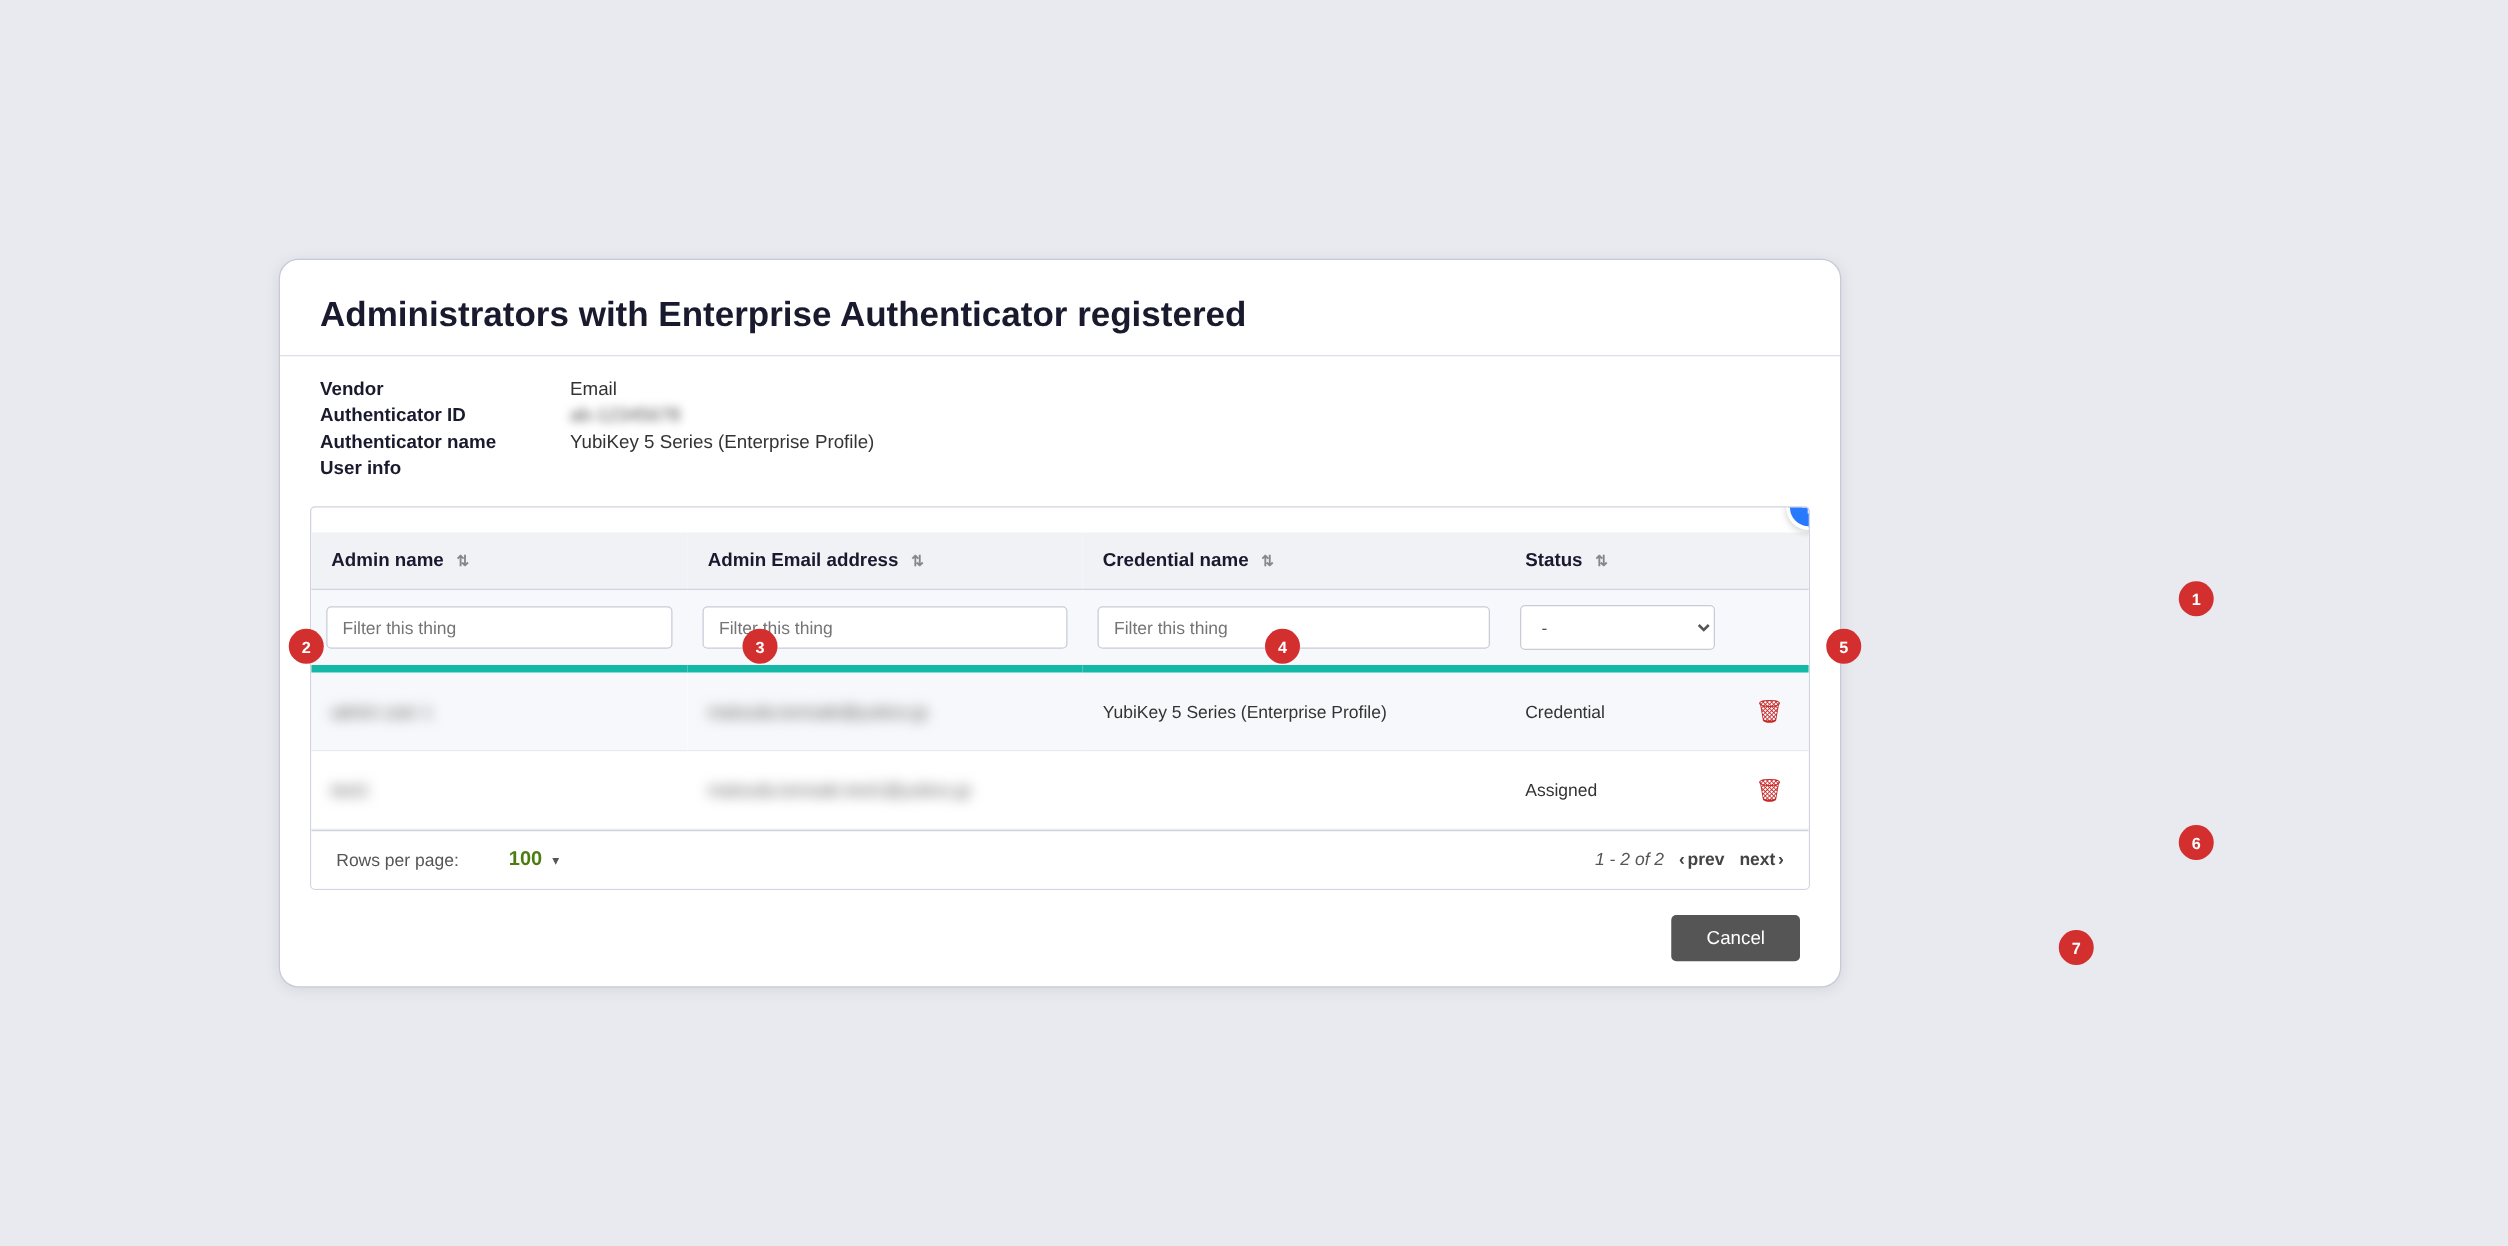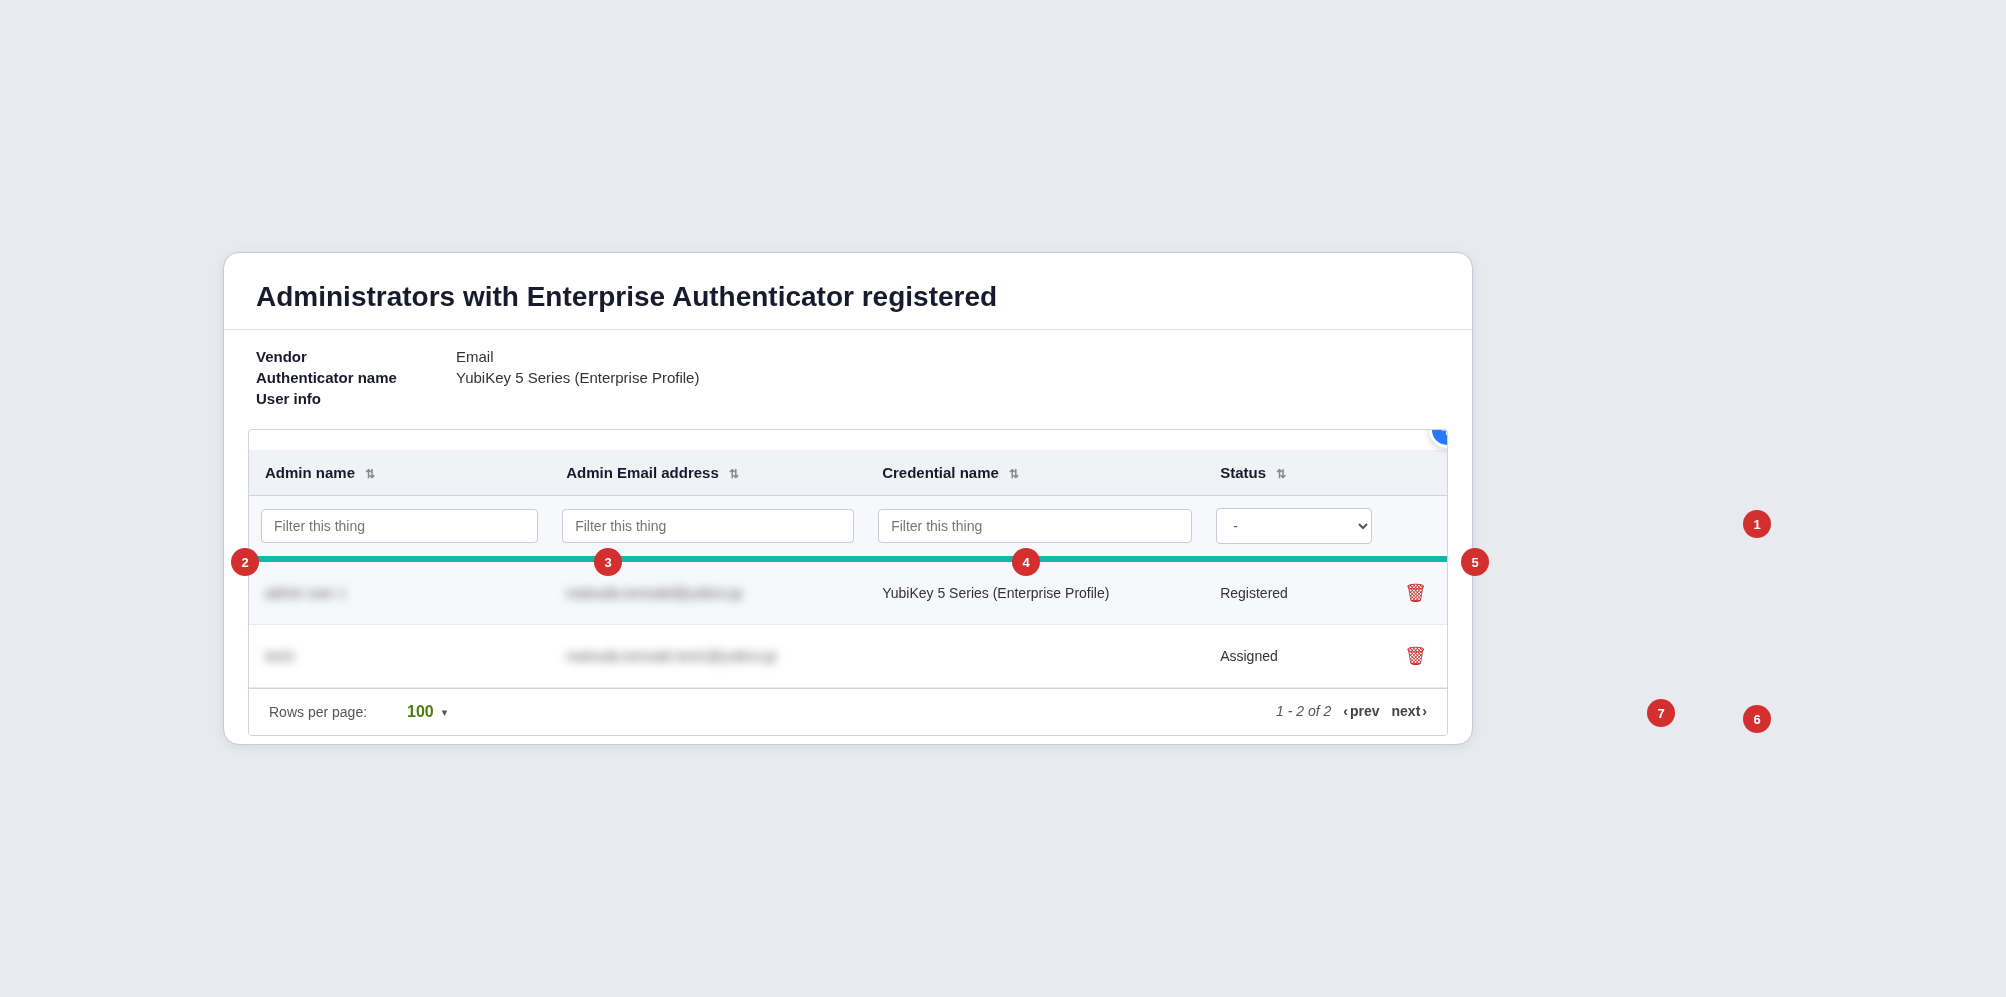--- a/index.html
+++ b/index.html
@@ -279,20 +279,24 @@
   <div class="modal">
 
     <div class="modal-header">
       <h1 class="modal-title">Administrators with Enterprise Authenticator registered</h1>
     </div>
 
     <div class="modal-info">
       <div class="info-row">
         <span class="info-label">Vendor</span>
         <span class="info-value">Email</span>
+      </div>
+      <div class="info-row">
+        <span class="info-label">Authenticator ID</span>
+        <span class="info-value blurred">ab-12345678</span>
       </div>
       <div class="info-row">
         <span class="info-label">Authenticator name</span>
         <span class="info-value">YubiKey 5 Series (Enterprise Profile)</span>
       </div>
       <div class="info-row">
         <span class="info-label">User info</span>
         <span class="info-value"></span>
       </div>
     </div>
@@ -342,21 +346,21 @@
                 <option>Assigned</option>
               </select>
             </td>
             <td></td>
           </tr>
 
           <tr>
             <td class="blurred">admin user 1</td>
             <td class="blurred">matsuda.tomoaki@yubico.jp</td>
             <td>YubiKey 5 Series (Enterprise Profile)</td>
-            <td class="status-cell">Registered</td>
+            <td class="status-cell">Credential</td>
             <td style="text-align:center;">
               <button class="delete-btn" title="Delete">
                 <span class="trash-icon">🗑</span>
               </button>
             </td>
           </tr>
 
           <tr>
             <td class="blurred">test1</td>
             <td class="blurred">matsuda.tomoaki.test1@yubico.jp</td>
@@ -384,14 +388,17 @@
             <span>prev</span>
           </button>
           <button class="pagination-btn">
             <span>next</span>
             <span>›</span>
           </button>
         </div>
       </div>
     </div>
 
+    <div class="modal-footer">
+      <button class="cancel-btn">Cancel</button>
+    </div>
   </div>
 </div>
 
 </body></html>

